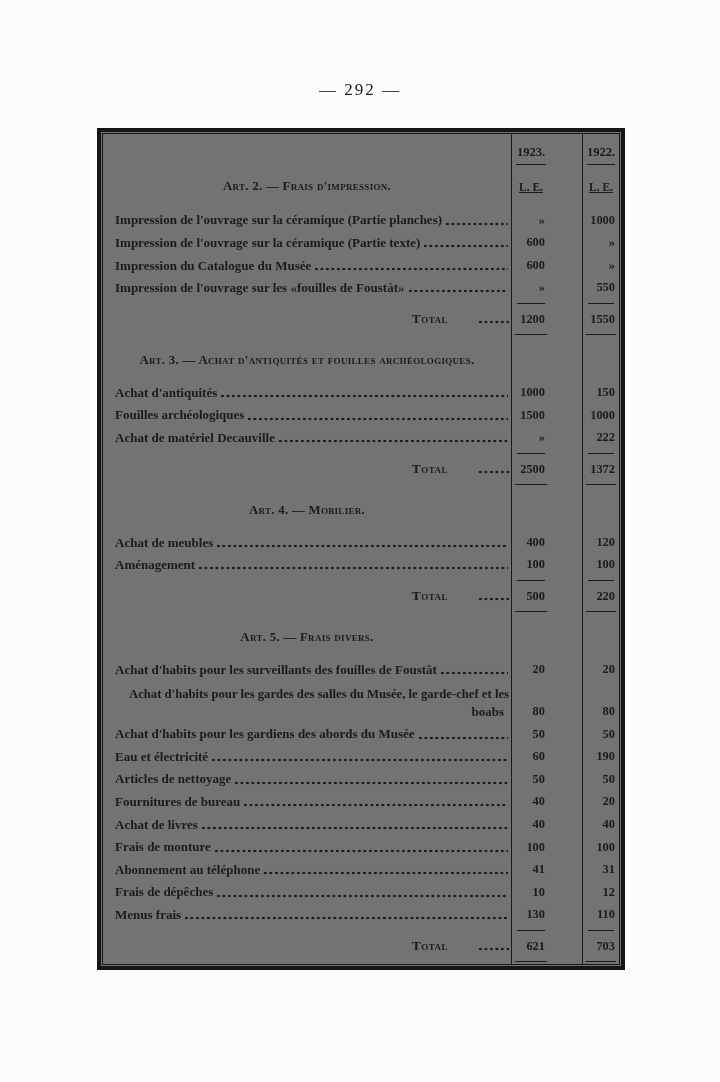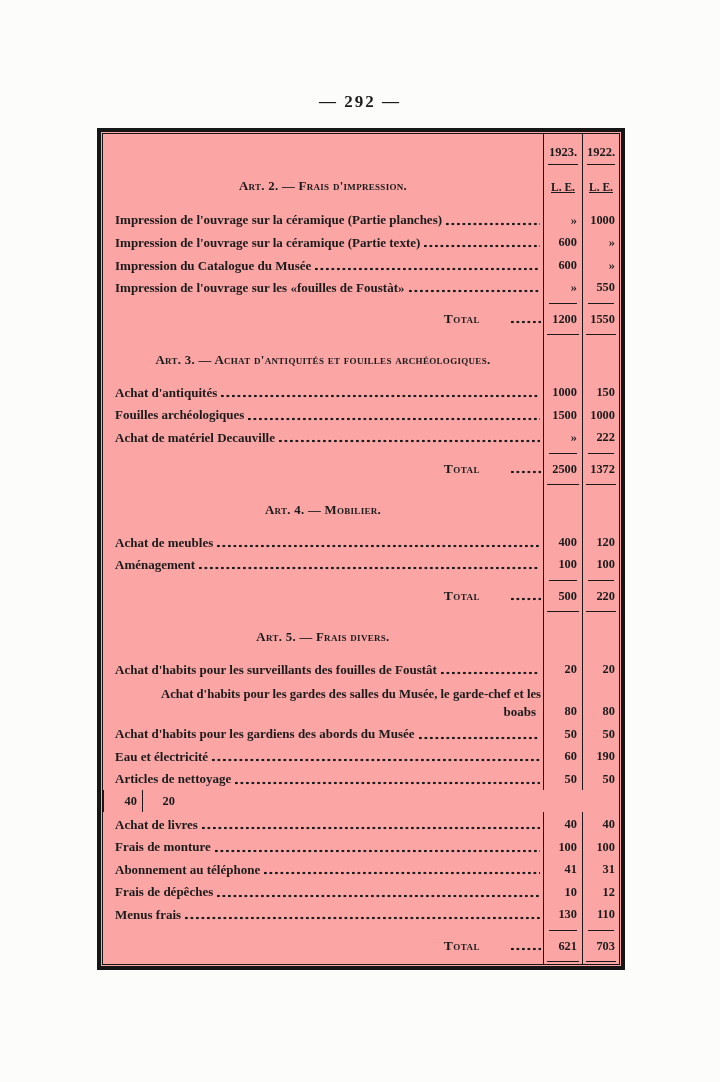--- a/index.html
+++ b/index.html
@@ -5,38 +5,38 @@
   html,body { margin:0; padding:0; }
   .page {
     position:relative; width:720px; height:1082px;
     background:#fcfcfa; color:#1b1b1b;
     font-family:"Liberation Serif","DejaVu Serif",serif;
     overflow:hidden;
   }
   * { box-sizing:border-box; }
 
   .page-number {
-    position:absolute; top:92px; left:0; right:0;
-    text-align:center; font-weight:bold; font-size:17px; letter-spacing:2px;
+    position:absolute; top:80px; left:0; right:0;
+    text-align:center; font-weight:normal; font-size:17px; letter-spacing:2px;
   }
 
   .table-frame {
     position:absolute; left:97px; top:128px; width:528px; height:842px;
-    border:4px solid #161616; background:#fca5a5;
+    border:4px solid #161616; background:#737373;
   }
   .table-inner {
     position:absolute; left:1px; top:1px; right:1px; bottom:1px;
     border:1px solid #161616;
     display:flex; flex-direction:column;
   }
 
   .trow { display:flex; align-items:stretch; }
   .c-label { flex:1 1 auto; min-width:0;align-items:flex-end; }
   .c-n1 { width:39px; flex:0 0 39px; border-left:1.4px solid #1a1a1a; }
-  .c-n2 { width:37px; flex:0 0 37px; border-left:1.4px solid #1a1a1a; }
+  .c-n2 { width:37px; flex:0 0 37px; border-left:1.4px solid #1a1a1a;margin-left:32px; }
 
   
   .r-head1 { min-height:34px; }
   .head-year { text-align:center; font-weight:bold; font-size:12.5px; padding-top:11px; }
   .head-year::after { content:""; display:block; margin:4px 4px 0 4px; border-top:1.4px solid #1a1a1a; }
   .r-head2 { min-height:30px; }
   .head-sec { display:flex; justify-content:center; align-items:flex-end; padding-bottom:4px; }
   .head-unit { display:flex; justify-content:center; align-items:flex-end; padding-bottom:5px; font-weight:bold; font-size:11.5px; white-space:nowrap;text-decoration:underline; }
   .r-sp { min-height:10px; }
 
@@ -268,20 +268,24 @@
       </div>
       <div class="trow r-item">
         <div class="c-label item">
             <span class="lbl">Articles de nettoyage</span>
             <span class="leader"></span>
           </div>
         <div class="c-n1 num">50</div>
         <div class="c-n2 num">50</div>
       </div>
       <div class="trow r-item">
+        <div class="c-label item">
+            <span class="lbl">Fournitures de bureau</span>
+            <span class="leader"></span>
+          </div>
         <div class="c-n1 num">40</div>
         <div class="c-n2 num">20</div>
       </div>
       <div class="trow r-item">
         <div class="c-label item">
             <span class="lbl">Achat de livres</span>
             <span class="leader"></span>
           </div>
         <div class="c-n1 num">40</div>
         <div class="c-n2 num">40</div>

